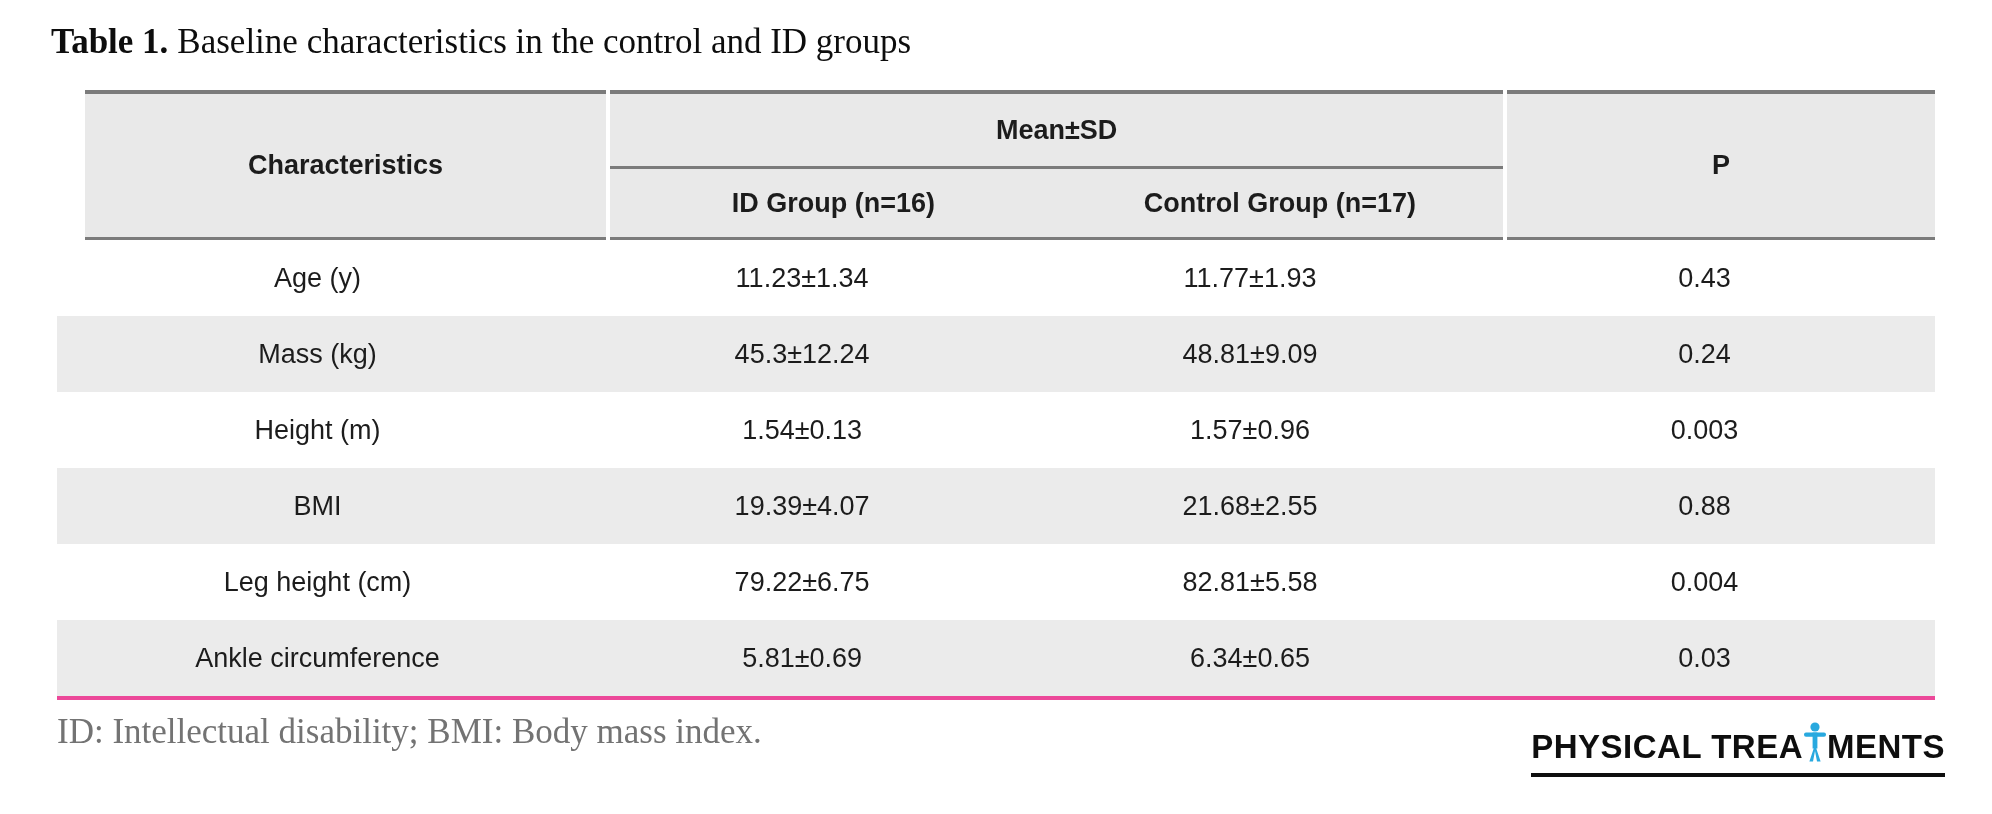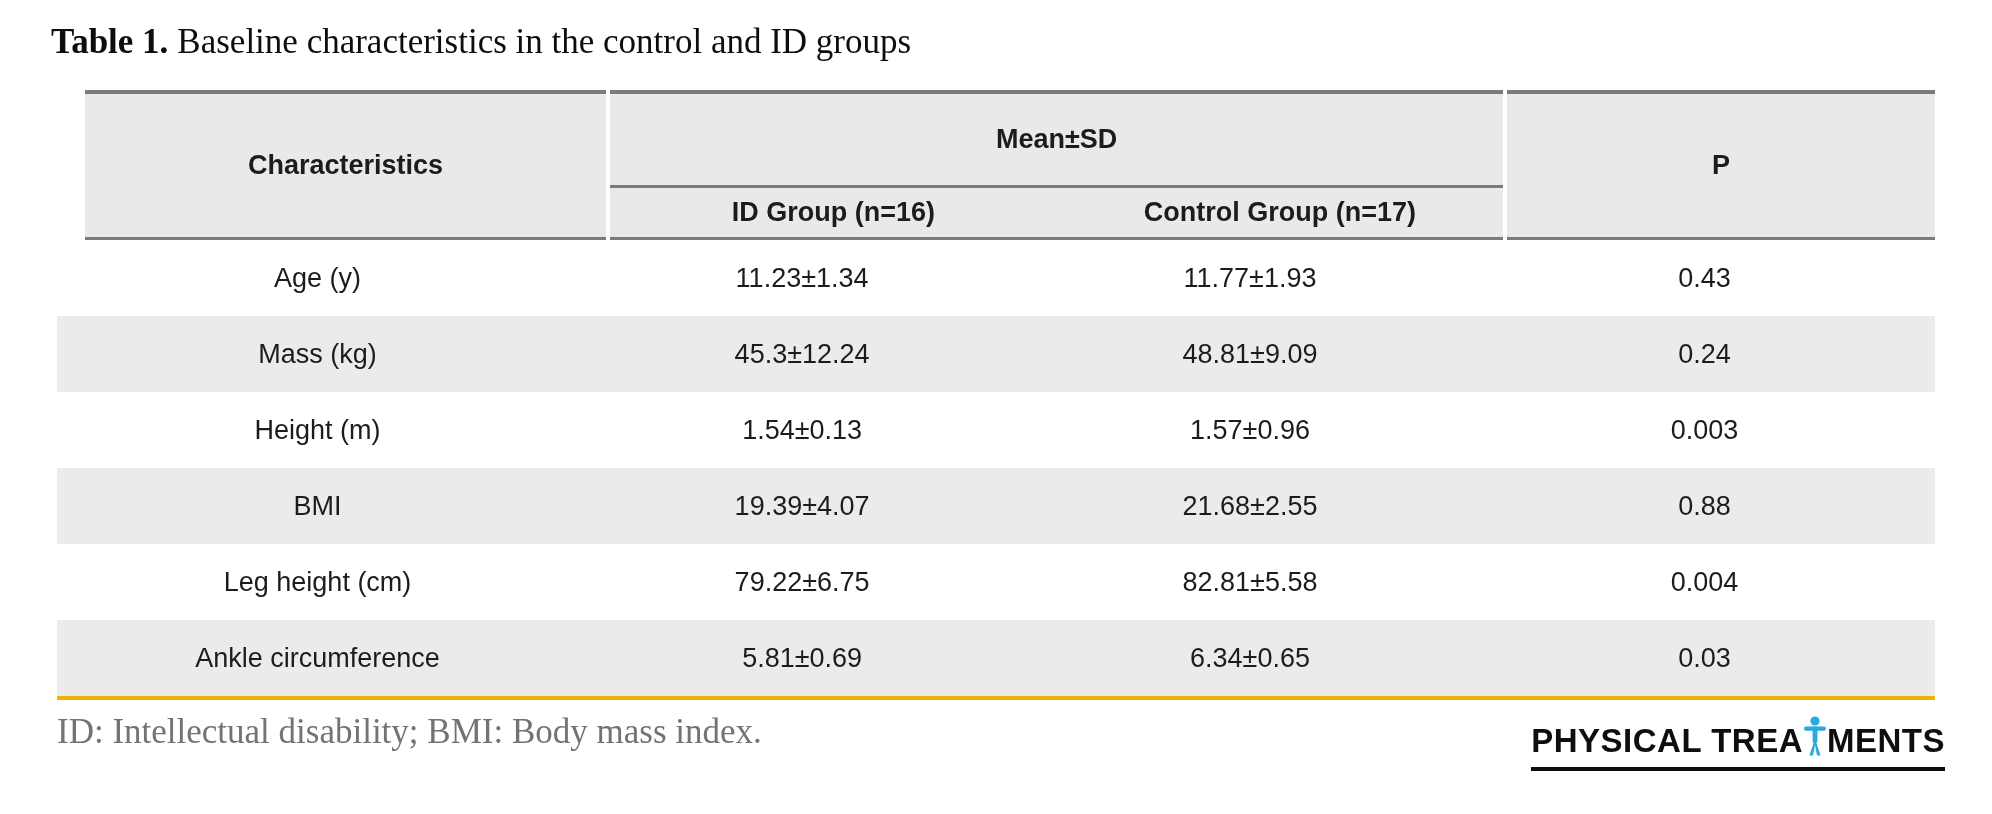--- a/index.html
+++ b/index.html
@@ -26,27 +26,27 @@
   .th {
     background:#e9e9e9;
     border-top:4px solid #7b7b7b;
     border-bottom:3px solid #7b7b7b;
     height:150px;
     font-weight:700; font-size:27px;
   }
   .th-char { width:27.75%; display:flex; align-items:center; justify-content:center;margin-left:28px; }
   .th-group { width:47.55%; display:flex; flex-direction:column; }
   .th-p { flex:1; display:flex; align-items:center; justify-content:center; }
-  .mean-sd { height:91px; display:flex; align-items:center; justify-content:center;border-radius:24px; }
+  .mean-sd { height:72px; display:flex; align-items:center; justify-content:center;border-radius:24px; }
   .group-divider { height:3px; background:#7b7b7b; }
   .subheads { flex:1; display:flex; }
   .th-sub { width:50%; display:flex; align-items:center; justify-content:center; }
 
   
-  .tbody { border-bottom:4px solid #eab308; }
+  .tbody { border-bottom:4px solid #ec4899; }
   .tr { display:flex; height:76px; background:#ffffff; }
   .tr.stripe { background:#ebebeb; }
   .td {
     display:flex; align-items:center; justify-content:center;
     font-size:27px; color:#1c1c1c;
   }
   .td-char  { width:27.75%; }
   .td-id    { width:23.85%; }
   .td-ctrl  { width:23.85%; }
   .td-p     { flex:1; }
@@ -54,21 +54,21 @@
   
   .footer-row {
     position:absolute; left:57px; right:47px; top:700px;
     display:flex; justify-content:space-between; align-items:flex-start;
   }
   .footnote {
     margin-top:12px;
     font-family:"Liberation Serif", serif; font-size:35px; color:#737373;
     white-space:nowrap;
   }
-  .logo { margin-top:16px; text-align:right; }
+  .logo { margin-top:22px; text-align:right; }
   .logo-text {
     font-weight:700; font-size:33px; letter-spacing:0.5px; color:#0e0e0e;
     white-space:nowrap; line-height:40px;
   }
   .person-icon { display:inline-block; vertical-align:-4px; margin:0 1px; }
   .logo-underline { height:4px; background:#0e0e0e; margin-top:2px; }
 </style>
 </head>
 <body>
 

